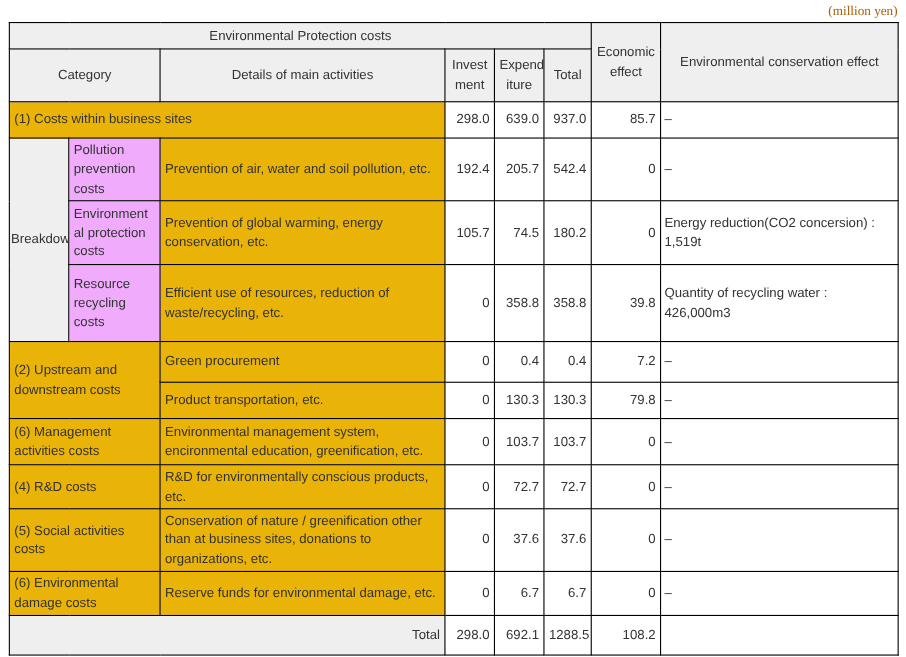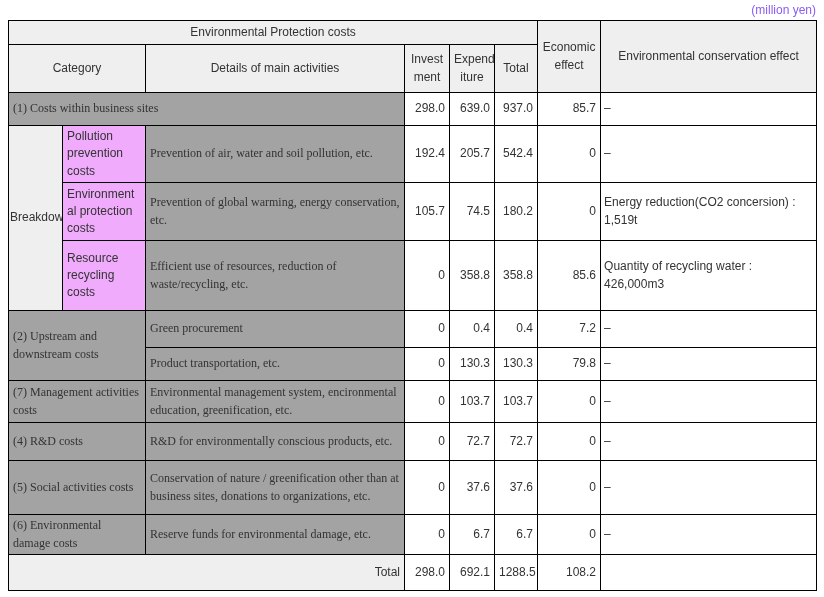--- a/index.html
+++ b/index.html
@@ -1,21 +1,21 @@
 <!DOCTYPE html>
 <html><head>
 <meta charset="utf-8">
 <style>
   html,body{margin:0;padding:0;background:#ffffff;font-family:"Liberation Sans","DejaVu Sans",sans-serif;color:#333;}
   .page{width:824px;height:597px;box-sizing:border-box;padding:2px 8px 0 8px;}
-  .unit{font-size:12px;text-align:right;color:#8b5cf6;height:16px;line-height:16px;margin-bottom:2px;}
+  .unit{font-size:12px;text-align:right;color:#a16207;height:16px;line-height:16px;margin-bottom:2px;font-family:Liberation Serif, serif;}
   table{border-collapse:collapse;table-layout:fixed;width:808px;font-size:12px;}
   td,th{border:1px solid #000;padding:2px 4px;line-height:1.45;vertical-align:middle;font-weight:normal;color:#333;box-sizing:border-box;}
   .hd{background:#efefef;text-align:center;}
-  .lbl{background:#a3a3a3;text-align:left;font-family:Liberation Serif, serif;}
+  .lbl{background:#eab308;text-align:left;}
   .num{background:#ffffff;text-align:right;}
   .cons{background:#ffffff;text-align:left;padding-left:3px;}
   .grp{background:#efefef;overflow:hidden;white-space:nowrap;padding:2px 0 2px 1px;}
   .sub{background:#f0abfc;overflow-wrap:break-word;word-wrap:break-word;}
   .total-lbl{background:#efefef;text-align:right;}
 </style>
 </head>
 <body>
 
 <div class="page">
@@ -74,21 +74,21 @@
       <td class="num">180.2</td>
       <td class="num">0</td>
       <td class="cons">Energy reduction(CO2 concersion) : 1,519t</td>
     </tr>
     <tr style="height:70px">
       <td class="sub">Resource recycling costs</td>
       <td class="lbl">Efficient use of resources, reduction of waste/recycling, etc.</td>
       <td class="num">0</td>
       <td class="num">358.8</td>
       <td class="num">358.8</td>
-      <td class="num">85.6</td>
+      <td class="num">39.8</td>
       <td class="cons">Quantity of recycling water : 426,000m3</td>
     </tr>
 
     <tr style="height:37px">
       <td class="lbl" colspan="2" rowspan="2">(2) Upstream and downstream costs</td>
       <td class="lbl">Green procurement</td>
       <td class="num">0</td>
       <td class="num">0.4</td>
       <td class="num">0.4</td>
       <td class="num">7.2</td>
@@ -97,21 +97,21 @@
     <tr style="height:33px">
       <td class="lbl">Product transportation, etc.</td>
       <td class="num">0</td>
       <td class="num">130.3</td>
       <td class="num">130.3</td>
       <td class="num">79.8</td>
       <td class="cons">–</td>
     </tr>
 
     <tr style="height:42px">
-      <td class="lbl" colspan="2">(7) Management activities costs</td>
+      <td class="lbl" colspan="2">(6) Management activities costs</td>
       <td class="lbl">Environmental management system, encironmental education, greenification, etc.</td>
       <td class="num">0</td>
       <td class="num">103.7</td>
       <td class="num">103.7</td>
       <td class="num">0</td>
       <td class="cons">–</td>
     </tr>
 
     <tr style="height:38px">
       <td class="lbl" colspan="2">(4) R&amp;D costs</td>

